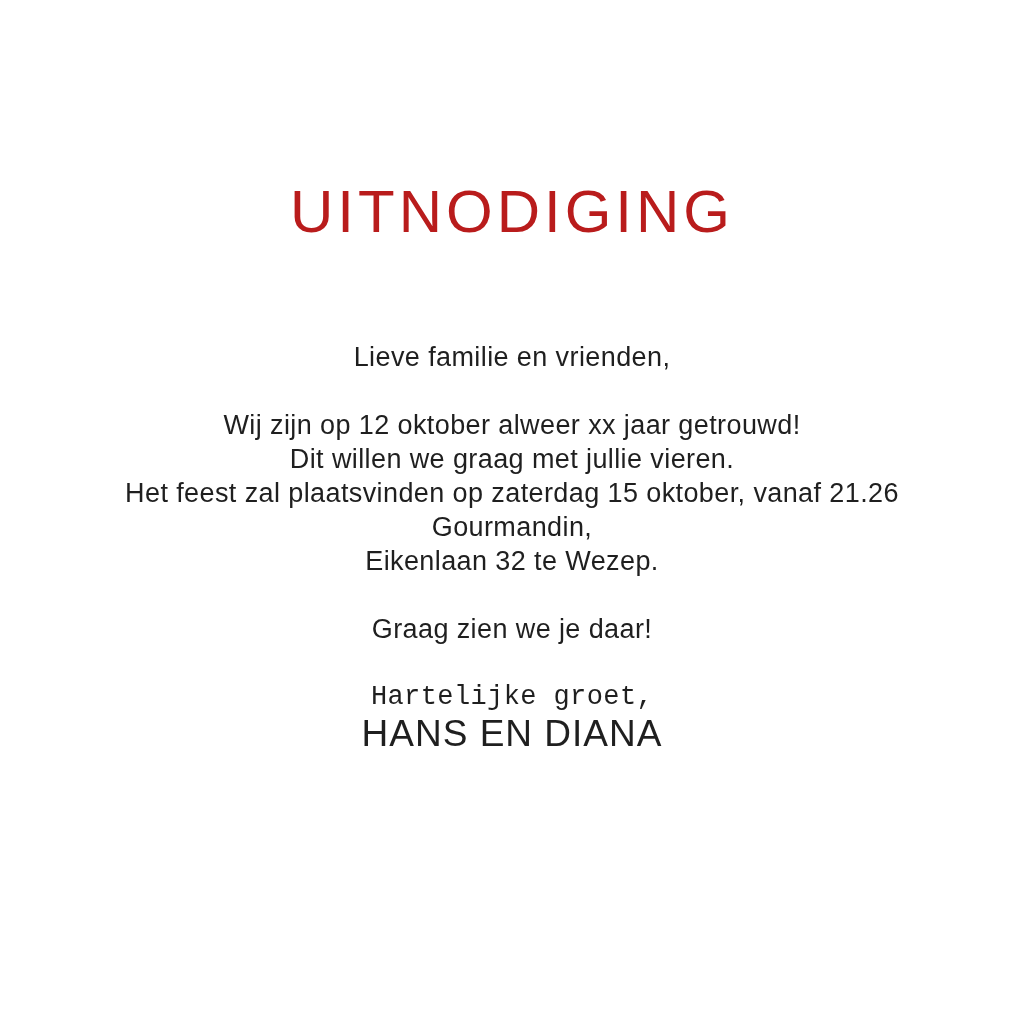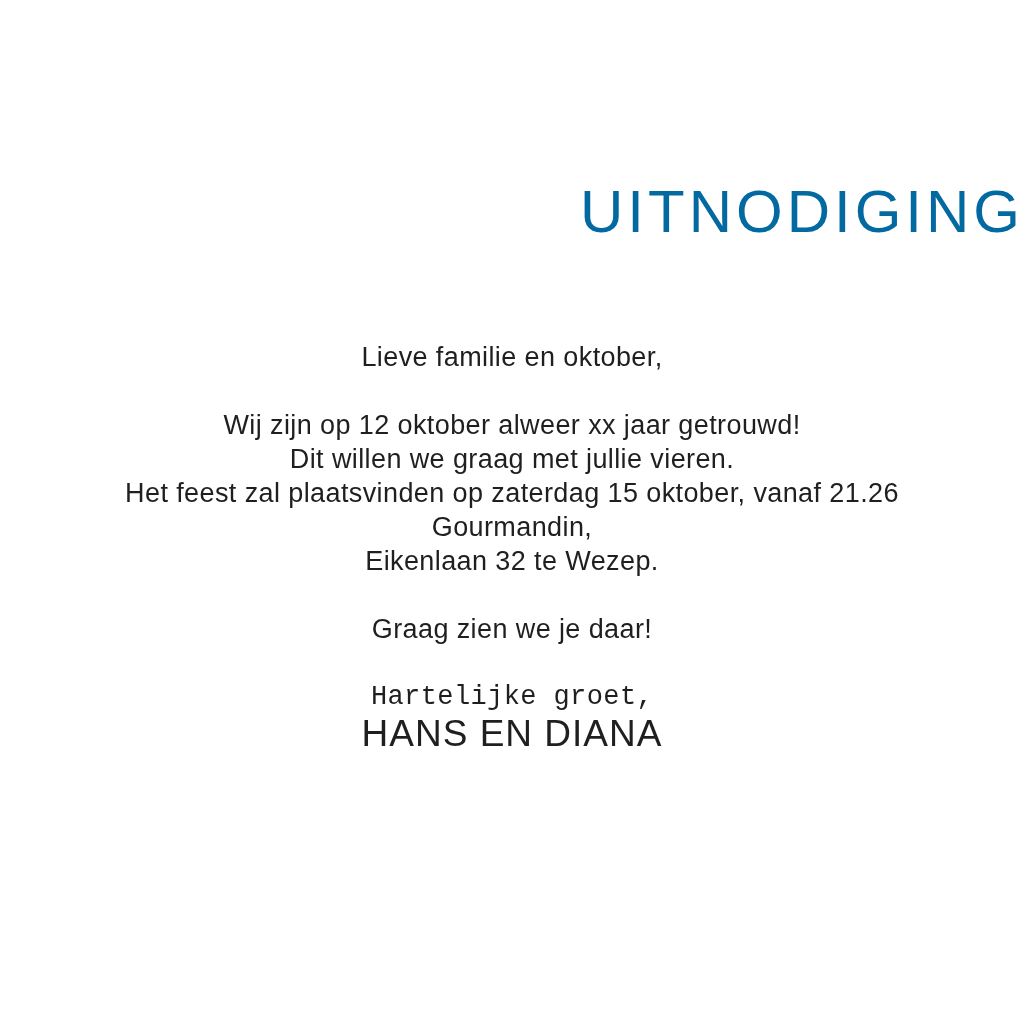--- a/index.html
+++ b/index.html
@@ -52,25 +52,25 @@
     font-size: 37px;
     line-height: 40px;
     letter-spacing: 1px;
   }
 </style>
 </head>
 <body style="background: rgb(255, 255, 255);">
 
 <div class="card" style="color: rgb(31, 31, 31);">
 
-  <h1 class="title" style="color: #0369a1; text-align: right;">UITNODIGING</h1>
+  <h1 class="title" style="color: #b91c1c;">UITNODIGING</h1>
 
   <div class="text-block">
 
-    <div class="line greeting">Lieve familie en oktober,</div>
+    <div class="line greeting">Lieve familie en vrienden,</div>
 
     <div class="line">Wij zijn op 12 oktober alweer xx jaar getrouwd!</div>
     <div class="line">Dit willen we graag met jullie vieren.</div>
     <div class="line">Het feest zal plaatsvinden op zaterdag 15 oktober, vanaf 21.26</div>
     <div class="line">Gourmandin,</div>
     <div class="line">Eikenlaan 32 te Wezep.</div>
 
     <div class="line closing">Graag zien we je daar!</div>
 
     <div class="line signoff">Hartelijke groet,</div>

